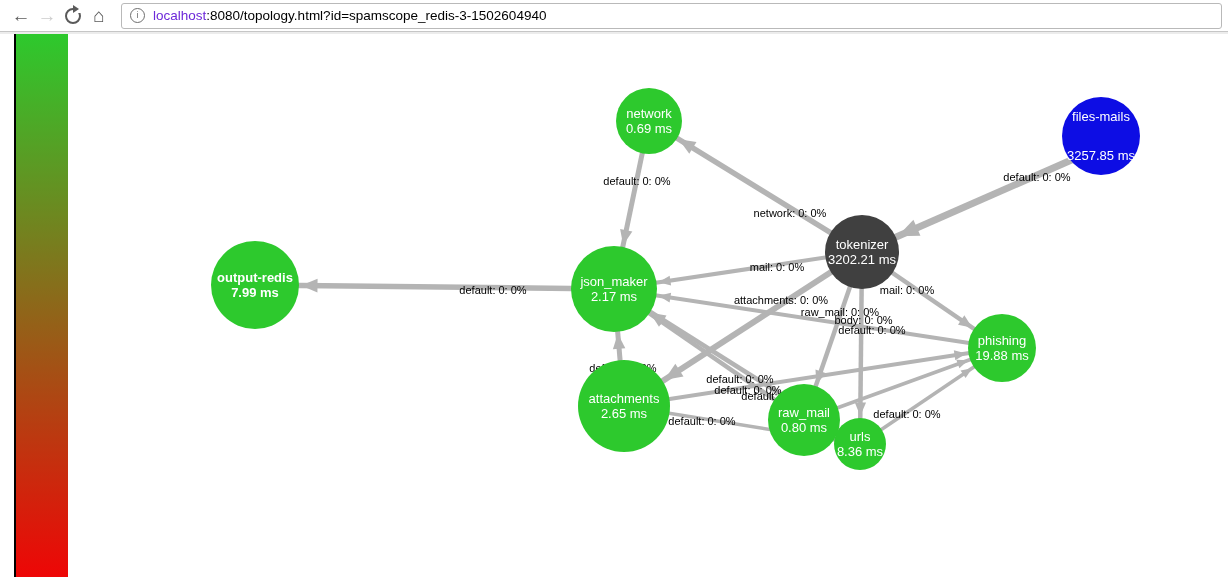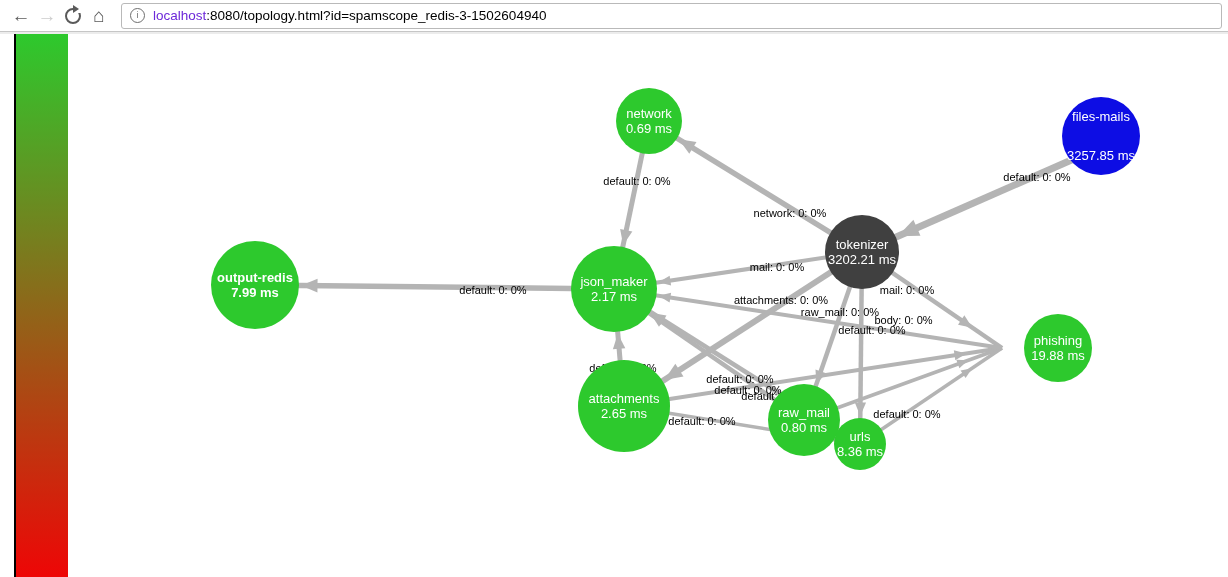--- a/index.html
+++ b/index.html
@@ -94,21 +94,21 @@
       </svg>
     <div id="labels-layer">
         <div class="edge-label" style="left: 637px; top: 181px;">default: 0: 0%</div>
         <div class="edge-label" style="left: 1037px; top: 177px;">default: 0: 0%</div>
         <div class="edge-label" style="left: 790px; top: 213px;">network: 0: 0%</div>
         <div class="edge-label" style="left: 777px; top: 267px;">mail: 0: 0%</div>
         <div class="edge-label" style="left: 907px; top: 290px;">mail: 0: 0%</div>
         <div class="edge-label" style="left: 493px; top: 290px;">default: 0: 0%</div>
         <div class="edge-label" style="left: 781px; top: 300px;">attachments: 0: 0%</div>
         <div class="edge-label" style="left: 840px; top: 312px;">raw_mail: 0: 0%</div>
-        <div class="edge-label" style="left: 900px; top: 320px; padding-left: 7px;">body: 0: 0%</div>
+        <div class="edge-label" style="left: 860px; top: 320px; padding-left: 7px;">body: 0: 0%</div>
         <div class="edge-label" style="left: 872px; top: 330px;">default: 0: 0%</div>
         <div class="edge-label" style="left: 623px; top: 368px;">default: 0: 0%</div>
         <div class="edge-label" style="left: 740px; top: 379px;">default: 0: 0%</div>
         <div class="edge-label" style="left: 748px; top: 390px;">default: 0: 0%</div>
         <div class="edge-label" style="left: 775px; top: 396px;">default: 0: 0%</div>
         <div class="edge-label" style="left: 702px; top: 421px;">default: 0: 0%</div>
         <div class="edge-label" style="left: 907px; top: 414px;">default: 0: 0%</div>
       </div>
     <div id="nodes-layer">
         <div class="node" style="left: 211px; top: 241px; width: 88px; height: 88px; background: rgb(45, 201, 45); font-weight: bold;">
@@ -124,21 +124,21 @@
           <span class="ms">3257.85 ms</span>
         </div>
         <div class="node" style="left: 825px; top: 215px; width: 74px; height: 74px; background: #404040;">
           <span class="nm">tokenizer</span>
           <span class="ms">3202.21 ms</span>
         </div>
         <div class="node" style="left: 571px; top: 246px; width: 86px; height: 86px; background: rgb(45, 201, 45);">
           <span class="nm">json_maker</span>
           <span class="ms">2.17 ms</span>
         </div>
-        <div class="node" style="left: 1024px; top: 314px; width: 68px; height: 68px; background: rgb(45, 201, 45);">
+        <div class="node" style="left: 968px; top: 314px; width: 68px; height: 68px; background: rgb(45, 201, 45);">
           <span class="nm">phishing</span>
           <span class="ms">19.88 ms</span>
         </div>
         <div class="node" style="left: 578px; top: 360px; width: 92px; height: 92px; background: rgb(45, 201, 45);">
           <span class="nm">attachments</span>
           <span class="ms">2.65 ms</span>
         </div>
         <div class="node" style="left: 768px; top: 384px; width: 72px; height: 72px; background: rgb(45, 201, 45);">
           <span class="nm">raw_mail</span>
           <span class="ms">0.80 ms</span>

